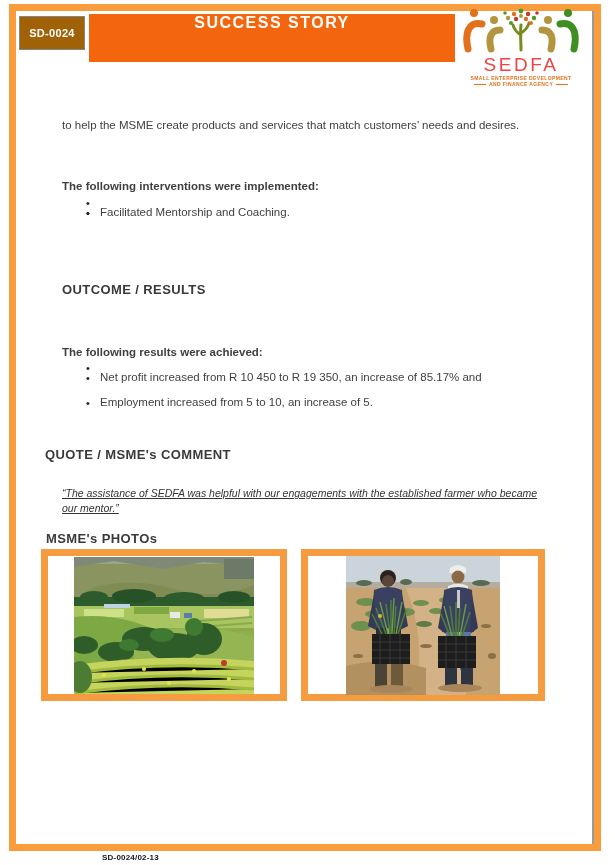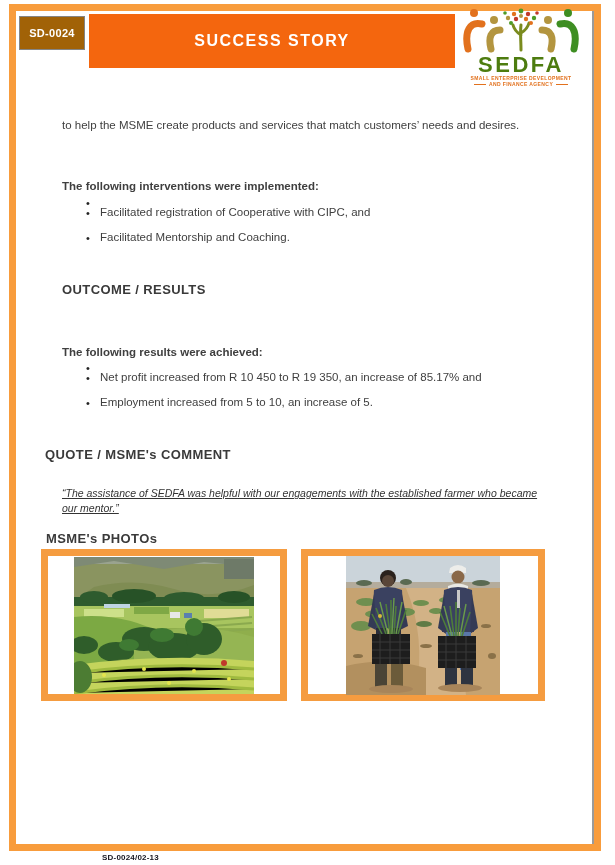--- a/index.html
+++ b/index.html
@@ -14,29 +14,29 @@
     box-shadow:inset -2px 0 0 #9a9a9a;
   }
   
   .doc-badge{
     position:absolute;left:19px;top:16px;width:66px;height:34px;
     background:#a16207;border:1px solid #858585;box-sizing:border-box;
     color:#ffffff;font-weight:bold;font-size:11px;letter-spacing:.3px;
     display:flex;align-items:center;justify-content:center;
   }
   .title-banner{
-    position:absolute;left:89px;top:14px;width:366px;height:54px;
+    position:absolute;left:89px;top:14px;width:366px;height:48px;
     background:#F4660E;color:#ffffff;font-weight:bold;font-size:16px;
-    letter-spacing:1.5px;display:flex;align-items:center;justify-content:center;
+    letter-spacing:1.5px;display:flex;align-items:flex-start;justify-content:center;
   }
   .logo{
     position:absolute;left:461px;top:5px;width:120px;text-align:center;
   }
   .logo-word{
-    font-size:22px;font-weight:700;color:#4d7c0f;letter-spacing:2.5px;
+    font-size:19px;font-weight:400;color:#ef4444;letter-spacing:2.5px;
     line-height:20px;margin-top:-2px;
   }
   .logo-tagline{
     font-size:5px;font-weight:bold;color:#E2711D;letter-spacing:.4px;line-height:6px;
   }
   .logo-tagline-row{display:flex;align-items:center;justify-content:center;gap:3px;}
   .logo-dash{display:inline-block;width:12px;height:1px;background:#E2711D;}
   
   .para{
     position:absolute;left:62px;width:507px;font-size:11.5px;line-height:22px;
@@ -130,21 +130,21 @@
     <span class="logo-dash"></span>
   </div>
 </div>
 
 <p class="para justified" style="top:90px">to help the MSME create products and services that match customers’ needs and desires.</p>
 
 <p class="para lead" style="top:155px">The following interventions were implemented:</p>
 
 <ul class="doc-list" style="top:195px">
   <li><span class="bullet">•</span></li>
-  <li><span class="bullet">•</span><span>Facilitated registration of Cooperative with CIPC, and</span></li>
+  <li><span class="bullet">•</span></li>
   <li><span class="bullet">•</span><span>Facilitated Mentorship and Coaching.</span></li>
 </ul>
 
 <div class="heading" style="left:62px;top:282px">OUTCOME / RESULTS</div>
 
 <p class="para lead" style="top:321px">The following results were achieved:</p>
 
 <ul class="doc-list" style="top:360px">
   <li><span class="bullet">•</span></li>
   <li><span class="bullet">•</span><span>Net profit increased from R 10 450 to R 19 350, an increase of 85.17% and</span></li>

